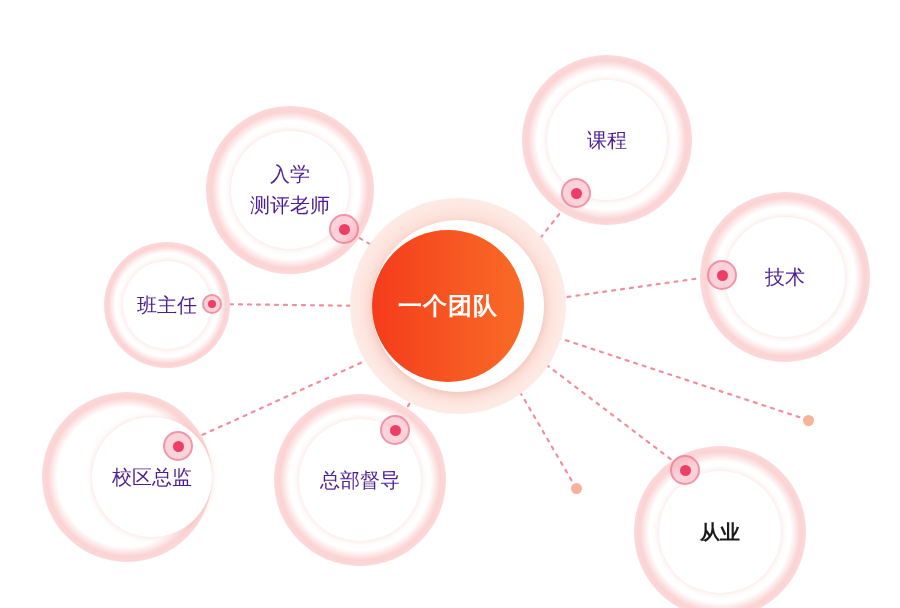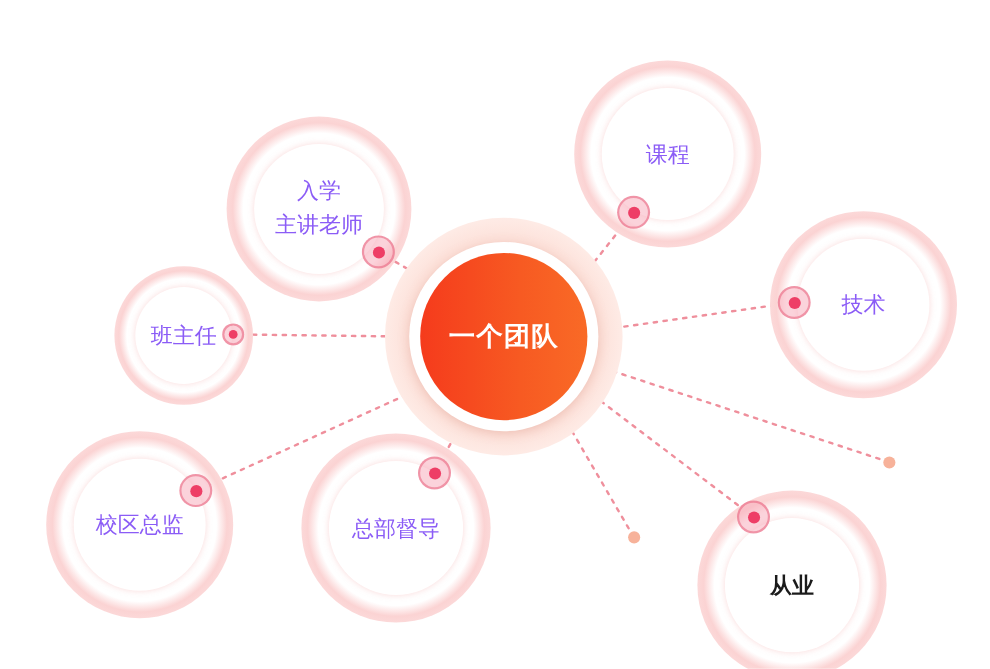--- a/index.html
+++ b/index.html
@@ -14,21 +14,21 @@
       position: absolute; border-radius: 50%;
       background: radial-gradient(circle, #ffffff 0%, #ffffff 58%, #fbd3d3 66%, #fde3e3 80%, #fff3f3 92%, rgba(255,255,255,0) 100%);
       display: flex; align-items: center; justify-content: center;
       box-sizing: border-box;
     }
     .node .inner {
       border-radius: 50%; background: #ffffff;
       display: flex; flex-direction: column; align-items: center; justify-content: center;
       box-shadow: 0 0 6px rgba(240,150,150,0.35);
     }
-    .label { color: #8b5cf6; font-size: 20px; line-height: 31px; text-align: center; white-space: nowrap; }
+    .label { color: #4c1d95; font-size: 20px; line-height: 31px; text-align: center; white-space: nowrap; }
     .label.strong { color: #1a1a1a; font-weight: bold; }
 
     .dot {
       position: absolute; width: 30px; height: 30px; border-radius: 50%;
       background: rgba(248,175,190,0.55);
       border: 2px solid rgba(232,96,124,0.55);
       box-sizing: border-box;
       display: flex; align-items: center; justify-content: center;
     }
     .dot::after { content: ""; width: 11px; height: 11px; border-radius: 50%; background: #ee3e66; }
@@ -39,21 +39,21 @@
 
     .center-halo {
       position: absolute; left: 350px; top: 198px; width: 216px; height: 216px; border-radius: 50%;
       background: radial-gradient(circle, #fde3dc 60%, #fff2ee 80%, rgba(255,255,255,0) 100%);
     }
     .center-ring {
       position: absolute; left: 372px; top: 220px; width: 172px; height: 172px; border-radius: 50%;
       background: #ffffff; box-shadow: 0 2px 10px rgba(210,120,100,0.35);
     }
     .center {
-      position: absolute; left: 382px; top: 230px; width: 152px; height: 152px; border-radius: 50%;
+      position: absolute; left: 372px; top: 230px; width: 152px; height: 152px; border-radius: 50%;
       background: linear-gradient(90deg, #f53b1c 0%, #f75a22 60%, #f96a26 100%);
       display: flex; flex-direction: column; align-items: center; justify-content: center;
     }
     .center .ctext { color: #ffffff; font-weight: bold; font-size: 24px; line-height: 40px; letter-spacing: 1px; white-space: nowrap; }
   </style>
 </head>
 <body>
 
 <svg class="lines">
   <g stroke="#ef8f9c" stroke-width="2.2" stroke-dasharray="3 6" stroke-linecap="round" fill="none">
@@ -72,23 +72,23 @@
 <div class="end-dot" style="left:803px; top:415px;"></div>
 <div class="end-dot" style="left:571px; top:483px;"></div>
 
 <div class="center-halo"></div>
 <div class="center-ring"></div>
 <div class="center">
   <span class="ctext">一个团队</span>
 </div>
 
 <div class="node" style="left:206px; top:106px; width:168px; height:168px;">
-  <div class="inner" style="width:118px; height:118px;font-family:Liberation Serif, serif;">
+  <div class="inner" style="width:118px; height:118px;">
     <span class="label">入学</span>
-    <span class="label">主讲老师</span>
+    <span class="label">测评老师</span>
   </div>
 </div>
 <div class="dot" style="left:329px; top:214px;"></div>
 
 <div class="node" style="left:522px; top:55px; width:170px; height:170px;">
   <div class="inner" style="width:120px; height:120px;">
     <span class="label">课程</span>
   </div>
 </div>
 <div class="dot" style="left:561px; top:178px;"></div>
@@ -100,21 +100,21 @@
 </div>
 <div class="dot" style="left:707px; top:260px;"></div>
 
 <div class="node" style="left:104px; top:242px; width:126px; height:126px;">
   <div class="inner" style="width:88px; height:88px;">
     <span class="label">班主任</span>
   </div>
 </div>
 <div class="dot small" style="left:202px; top:294px;"></div>
 
-<div class="node" style="left:42px; top:392px; width:170px; height:170px;">
+<div class="node" style="left:42px; top:392px; width:170px; height:170px;justify-content:flex-end;">
   <div class="inner" style="width:120px; height:120px;">
     <span class="label">校区总监</span>
   </div>
 </div>
 <div class="dot" style="left:163px; top:431px;"></div>
 
 <div class="node" style="left:274px; top:394px; width:172px; height:172px;">
   <div class="inner" style="width:122px; height:122px;justify-content:center;">
     <span class="label">总部督导</span>
   </div>

